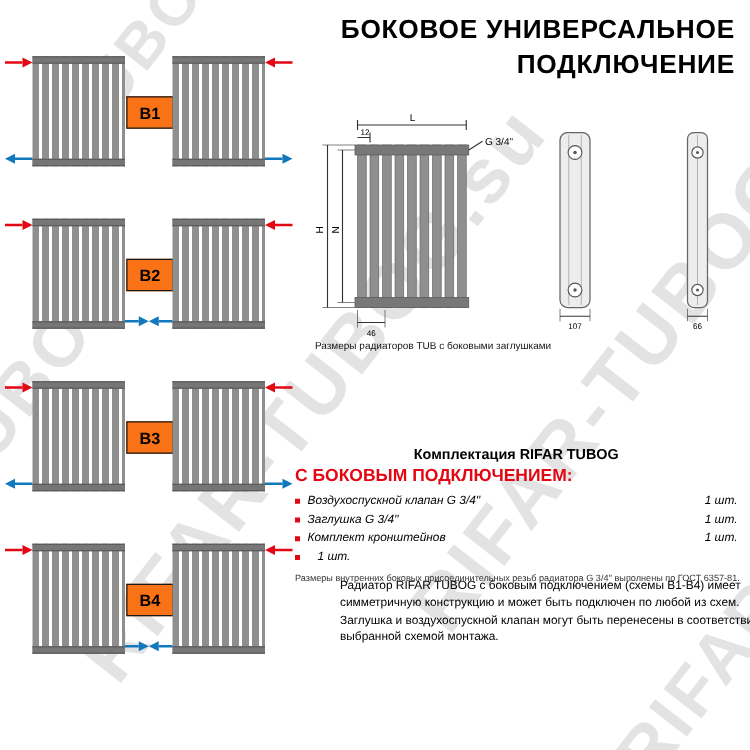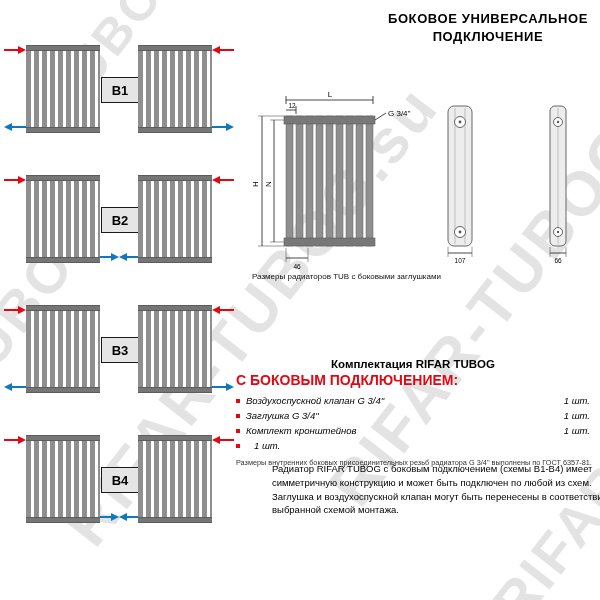--- a/index.html
+++ b/index.html
@@ -15,43 +15,43 @@
   }
   .wm1 { left:-85px;  top:270px; font-size:56px; transform:rotate(-52deg); }
   .wm2 { left:-30px;  top:280px; font-size:62px; transform:rotate(-52deg); }
   .wm3 { left:235px;  top:240px; font-size:62px; transform:rotate(-52deg); }
   .wm4 { left:20px;   top:0px;   font-size:50px; transform:rotate(-52deg); }
   .wm5 { left:470px;  top:510px; font-size:56px; transform:rotate(-52deg); }
 
   .layer { position:relative; z-index:1; }
 
   
-  .title { position:absolute; top:10px; right:12px; text-align:center;
-           font-weight:bold; font-size:13px; line-height:1.35; letter-spacing:0.6px; }
+  .title { position:absolute; top:10px; right:12px; text-align:right;
+           font-weight:bold; font-size:21px; line-height:1.35; letter-spacing:0.6px; }
 
   
   .schemes { position:absolute; left:4px; top:45px; }
   .scheme-row { position:relative; width:230px; height:88px; margin-bottom:42px; }
 
   .radiator {
     position:absolute; top:0; width:74px; height:88px;
     background:repeating-linear-gradient(90deg,#8f8f8f 0 5px,#ffffff 5px 8px);
   }
   .radiator::before, .radiator::after {
     content:""; position:absolute; left:0; right:0; height:6px;
     background:#767676; border-top:1px solid #5c5c5c; border-bottom:1px solid #5c5c5c;
     box-sizing:border-box;
   }
   .radiator::before { top:0; } .radiator::after { bottom:0; }
   .rad-left  { left:22px; }
   .rad-right { left:134px; }
 
   .scheme-label {
     position:absolute; left:97px; top:32px; width:36px; height:24px;
-    border:1px solid #1a1a1a; background:#e5e5e5; display:flex;
+    border:1px solid #1a1a1a; background:#f97316; display:flex;
     align-items:center; justify-content:center; font-weight:bold; font-size:13px;
   }
 
   .arrow { position:absolute; height:2px; background:currentColor; }
   .arrow.red  { color:#e30613; }
   .arrow.blue { color:#1278be; }
   .arrow::after {
     content:""; position:absolute; top:-3.5px; width:0; height:0;
     border-top:4.5px solid transparent; border-bottom:4.5px solid transparent;
   }

